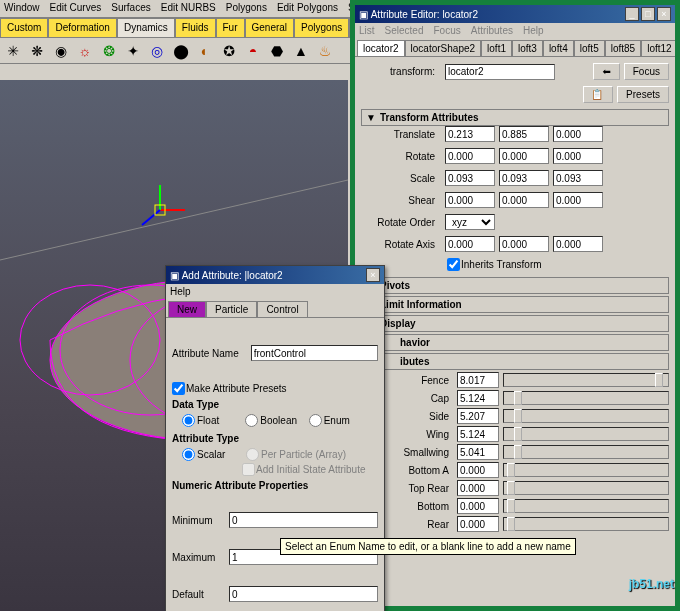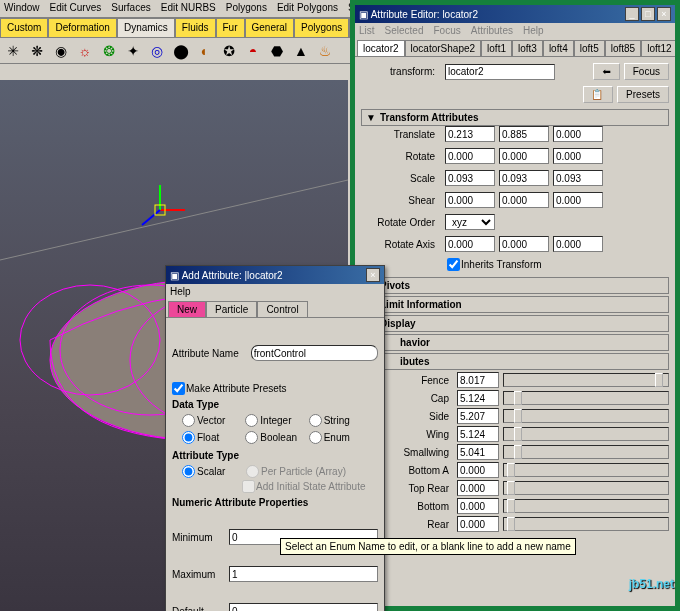--- a/index.html
+++ b/index.html
@@ -28,21 +28,21 @@
 .btn{background:#d4d0c8;border:1px outset #fff;padding:2px 8px;cursor:pointer}
 .section-hdr{background:#d4d0c8;border:1px solid #808080;padding:2px 4px;font-weight:bold;display:flex;align-items:center;gap:4px;margin-top:2px}
 .collapse-arrow{width:10px;display:inline-block}
 .attr-row{display:flex;align-items:center;margin:2px 0;gap:4px}
 .attr-row .lbl{width:62px;text-align:right;padding-right:4px}
 .slider{flex:1;height:14px;background:#d4d0c8;border:1px inset #808080;position:relative}
 .slider-thumb{position:absolute;width:8px;height:14px;background:#d4d0c8;border:1px outset #fff;top:-1px}
 .add-attr-dlg{position:absolute;left:165px;top:265px;width:220px;background:#d4d0c8;border:1px solid #404040;box-shadow:2px 2px 4px rgba(0,0,0,0.4);z-index:10}
 .dlg-tabs{display:flex;padding:2px 2px 0 2px}
 .dlg-tab{padding:2px 8px;border:1px solid #808080;border-bottom:none;background:#d4d0c8}
-.dlg-tab.active{background:#ec4899}
+.dlg-tab.active{background:#a21caf}
 .dlg-body{padding:6px;border-top:1px solid #808080}
 .dlg-row{display:flex;align-items:center;margin:21px 0;gap:12px}
 .group-label{font-weight:bold;margin:4px 0 2px 0}
 .radio-row{display:flex;gap:4px;padding:2px 10px}
 .radio-row label{display:flex;align-items:center;gap:2px;width:60px}
 .tooltip{position:absolute;background:#ffffe1;border:1px solid #000;padding:2px 4px;font-size:10px;z-index:20}
 .axis{position:absolute;left:130px;top:100px;width:60px;height:60px;pointer-events:none}
 .checkbox{display:flex;align-items:center;gap:1px}
 .watermark{position:absolute;right:6px;bottom:20px;color:#5bd3f0;font-size:12px;font-weight:bold;text-shadow:1px 1px 1px #000}
 </style>
@@ -288,41 +288,27 @@
     </div>
 <div style="padding:2px 4px"><span>Help</span></div>
 <div class="dlg-tabs">
       <div class="dlg-tab active">New</div>
       <div class="dlg-tab">Particle</div>
       <div class="dlg-tab">Control</div>
     </div>
 <div class="dlg-body">
 <div class="dlg-row">
         <span>Attribute Name</span>
-        <input class="ae-input" style="flex: 1 1 0%; border-radius: 7px;" value="frontControl">
+        <input class="ae-input" style="flex: 1 1 0%;" value="frontControl">
       </div>
 <label class="checkbox">
         <input type="checkbox" checked="" style="">
         <span>Make Attribute Presets</span>
       </label>
 <div class="group-label">Data Type</div>
-<div class="radio-row" id="dt-row1">
-        <label>
-          <input type="radio" name="dt" style="">
-          <span>Vector</span>
-        </label>
-        <label>
-          <input type="radio" name="dt" style="">
-          <span>Integer</span>
-        </label>
-        <label>
-          <input type="radio" name="dt" style="">
-          <span>String</span>
-        </label>
-      </div>
 <div class="radio-row" id="dt-row2">
         <label>
           <input type="radio" name="dt" checked="" style="">
           <span>Float</span>
         </label>
         <label>
           <input type="radio" name="dt" style="">
           <span>Boolean</span>
         </label>
         <label>

